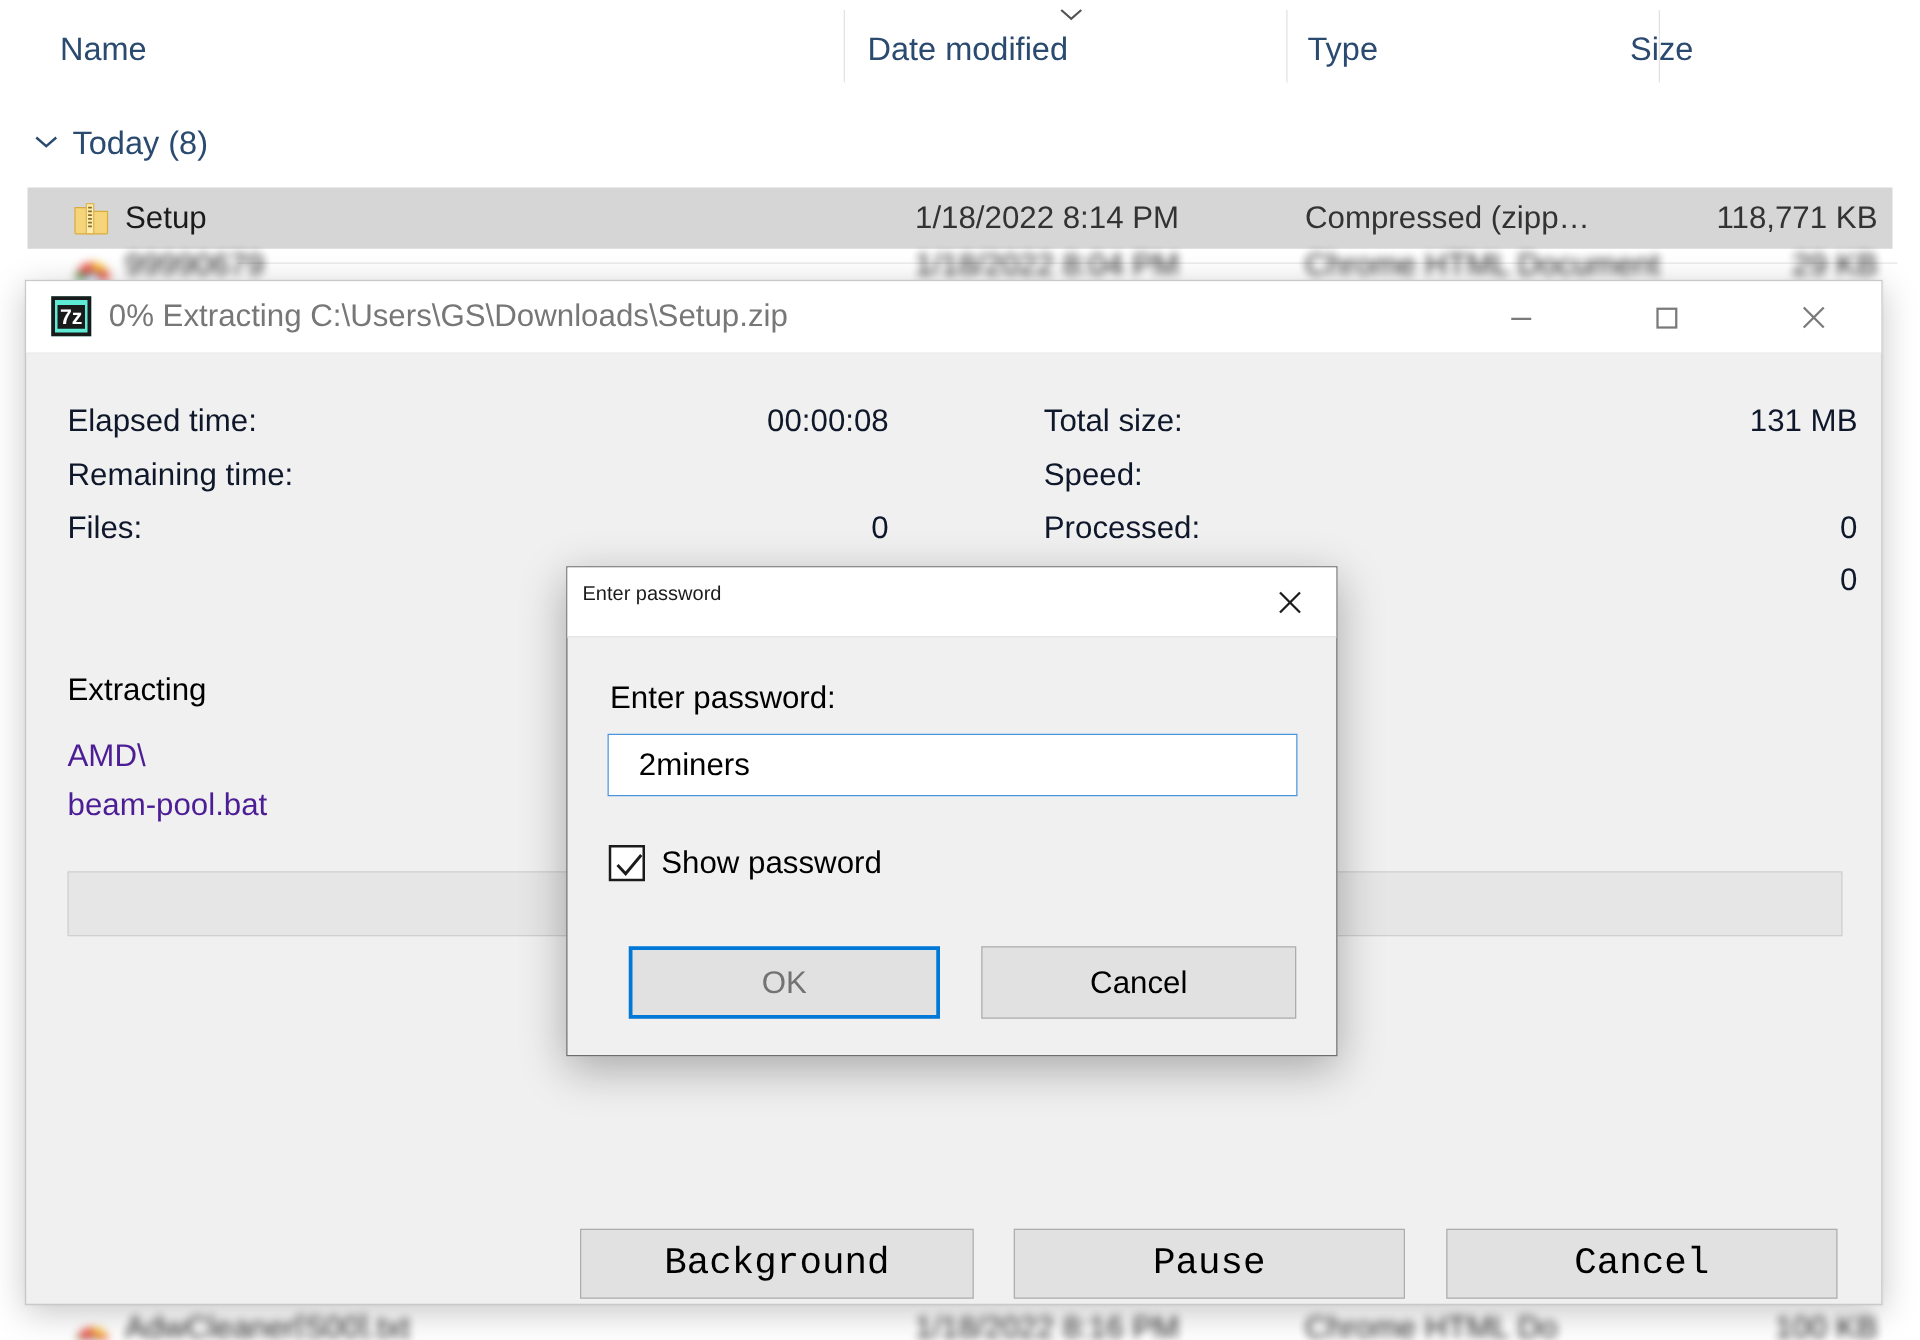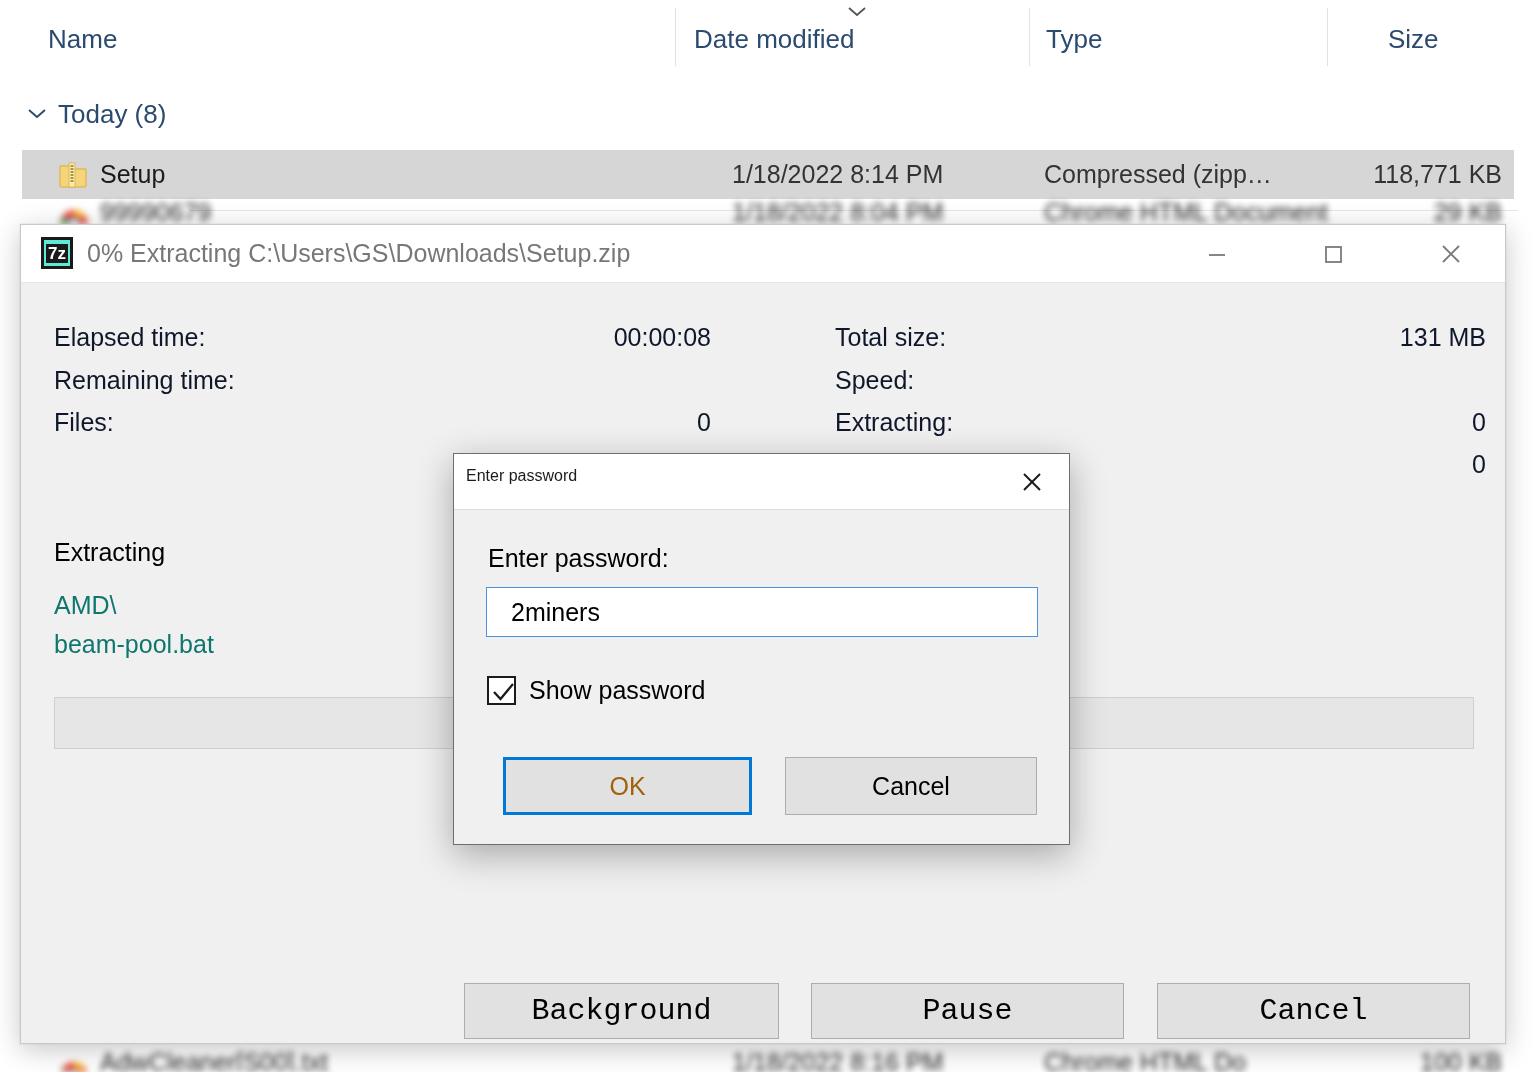--- a/index.html
+++ b/index.html
@@ -85,21 +85,21 @@
   }
   .stat-label-l { left:33px; }
   .stat-val-l  { left:330px; width:360px; text-align:right; }
   .stat-label-r { left:814px; }
   .stat-val-r  { left:1110px; width:355px; text-align:right; }
 
   .sz-extracting {
     position:absolute; left:33px; font-size:25px; color:#000; white-space:nowrap;
   }
   .sz-file {
-    position:absolute; left:33px; font-size:25px; color:#0f766e; white-space:pre; line-height:1.2;
+    position:absolute; left:33px; font-size:25px; color:#4c1d95; white-space:pre; line-height:1.2;
   }
   .progress-trough {
     position:absolute; left:33px; top:414px; width:1420px; height:52px;
     background:#e6e6e6; border:1px solid #cfcfcf;
   }
   .sz-actions { position:absolute; left:0; top:700px; width:100%; height:60px; }
   .btn {
     position:absolute; height:56px;
     background:#e1e1e1; border:1px solid #adadad;
     font-family:Liberation Mono, monospace; font-size:30px; color:#000;
@@ -141,41 +141,41 @@
   .checkbox {
     width:29px; height:29px; background:#fff; border:2px solid #1b1b1b;
     position:relative; flex:0 0 auto;
   }
   .checkbox svg { position:absolute; left:2px; top:3px; }
   .pw-check-label { margin-left:13px; font-size:25px; color:#000; white-space:nowrap; }
   .pw-ok {
     position:absolute; left:49px; top:303px; width:249px; height:58px;
     background:#e1e1e1; border:3px solid #0078d7;
     display:flex; align-items:center; justify-content:center;
-    font-size:25px; color:#a16207; cursor:default;
+    font-size:25px; color:#737373; cursor:default;
   }
   .pw-cancel {
     position:absolute; left:331px; top:303px; width:252px; height:58px;
     background:#e1e1e1; border:1px solid #adadad;
     display:flex; align-items:center; justify-content:center;
     font-size:25px; color:#000; cursor:default;
   }
 </style>
 </head>
 <body>
 
 <div id="root">
 
   <div class="explorer">
 
     <div class="exp-header">
       <div class="exp-col-title" style="left:48px">Name</div>
       <div class="exp-col-title" style="left:694px">Date modified</div>
       <div class="exp-col-title" style="left:1046px">Type</div>
-      <div class="exp-col-title" style="left:1388px">Size</div>
+      <div class="exp-col-title" style="left:1304px">Size</div>
 
       <div class="exp-col-sep" style="left:675px"></div>
       <div class="exp-col-sep" style="left:1029px"></div>
       <div class="exp-col-sep" style="left:1327px"></div>
 
       <div class="sort-chevron">
         <svg width="24" height="16" viewBox="0 0 24 16">
             <path d="M4 4 L12 11 L20 4" fill="none" stroke="#555" stroke-width="1.8"></path>
           </svg>
       </div>
@@ -278,21 +278,21 @@
       <div class="stat stat-val-l" style="top:40px">00:00:08</div>
       <div class="stat stat-label-l" style="top:83px">Remaining time:</div>
       <div class="stat stat-val-l" style="top:83px"></div>
       <div class="stat stat-label-l" style="top:125px">Files:</div>
       <div class="stat stat-val-l" style="top:125px">0</div>
 
       <div class="stat stat-label-r" style="top:40px">Total size:</div>
       <div class="stat stat-val-r" style="top:40px">131 MB</div>
       <div class="stat stat-label-r" style="top:83px">Speed:</div>
       <div class="stat stat-val-r" style="top:83px"></div>
-      <div class="stat stat-label-r" style="top:125px">Extracting:</div>
+      <div class="stat stat-label-r" style="top:125px">Processed:</div>
       <div class="stat stat-val-r" style="top:125px">0</div>
       <div class="stat stat-label-r" style="top:167px"></div>
       <div class="stat stat-val-r" style="top:167px">0</div>
 
       <div class="sz-extracting" style="top:255px">Extracting</div>
       <div class="sz-file" style="top:307px">AMD\</div>
       <div class="sz-file" style="top:346px">beam-pool.bat</div>
 
       <div class="progress-trough"></div>
 

